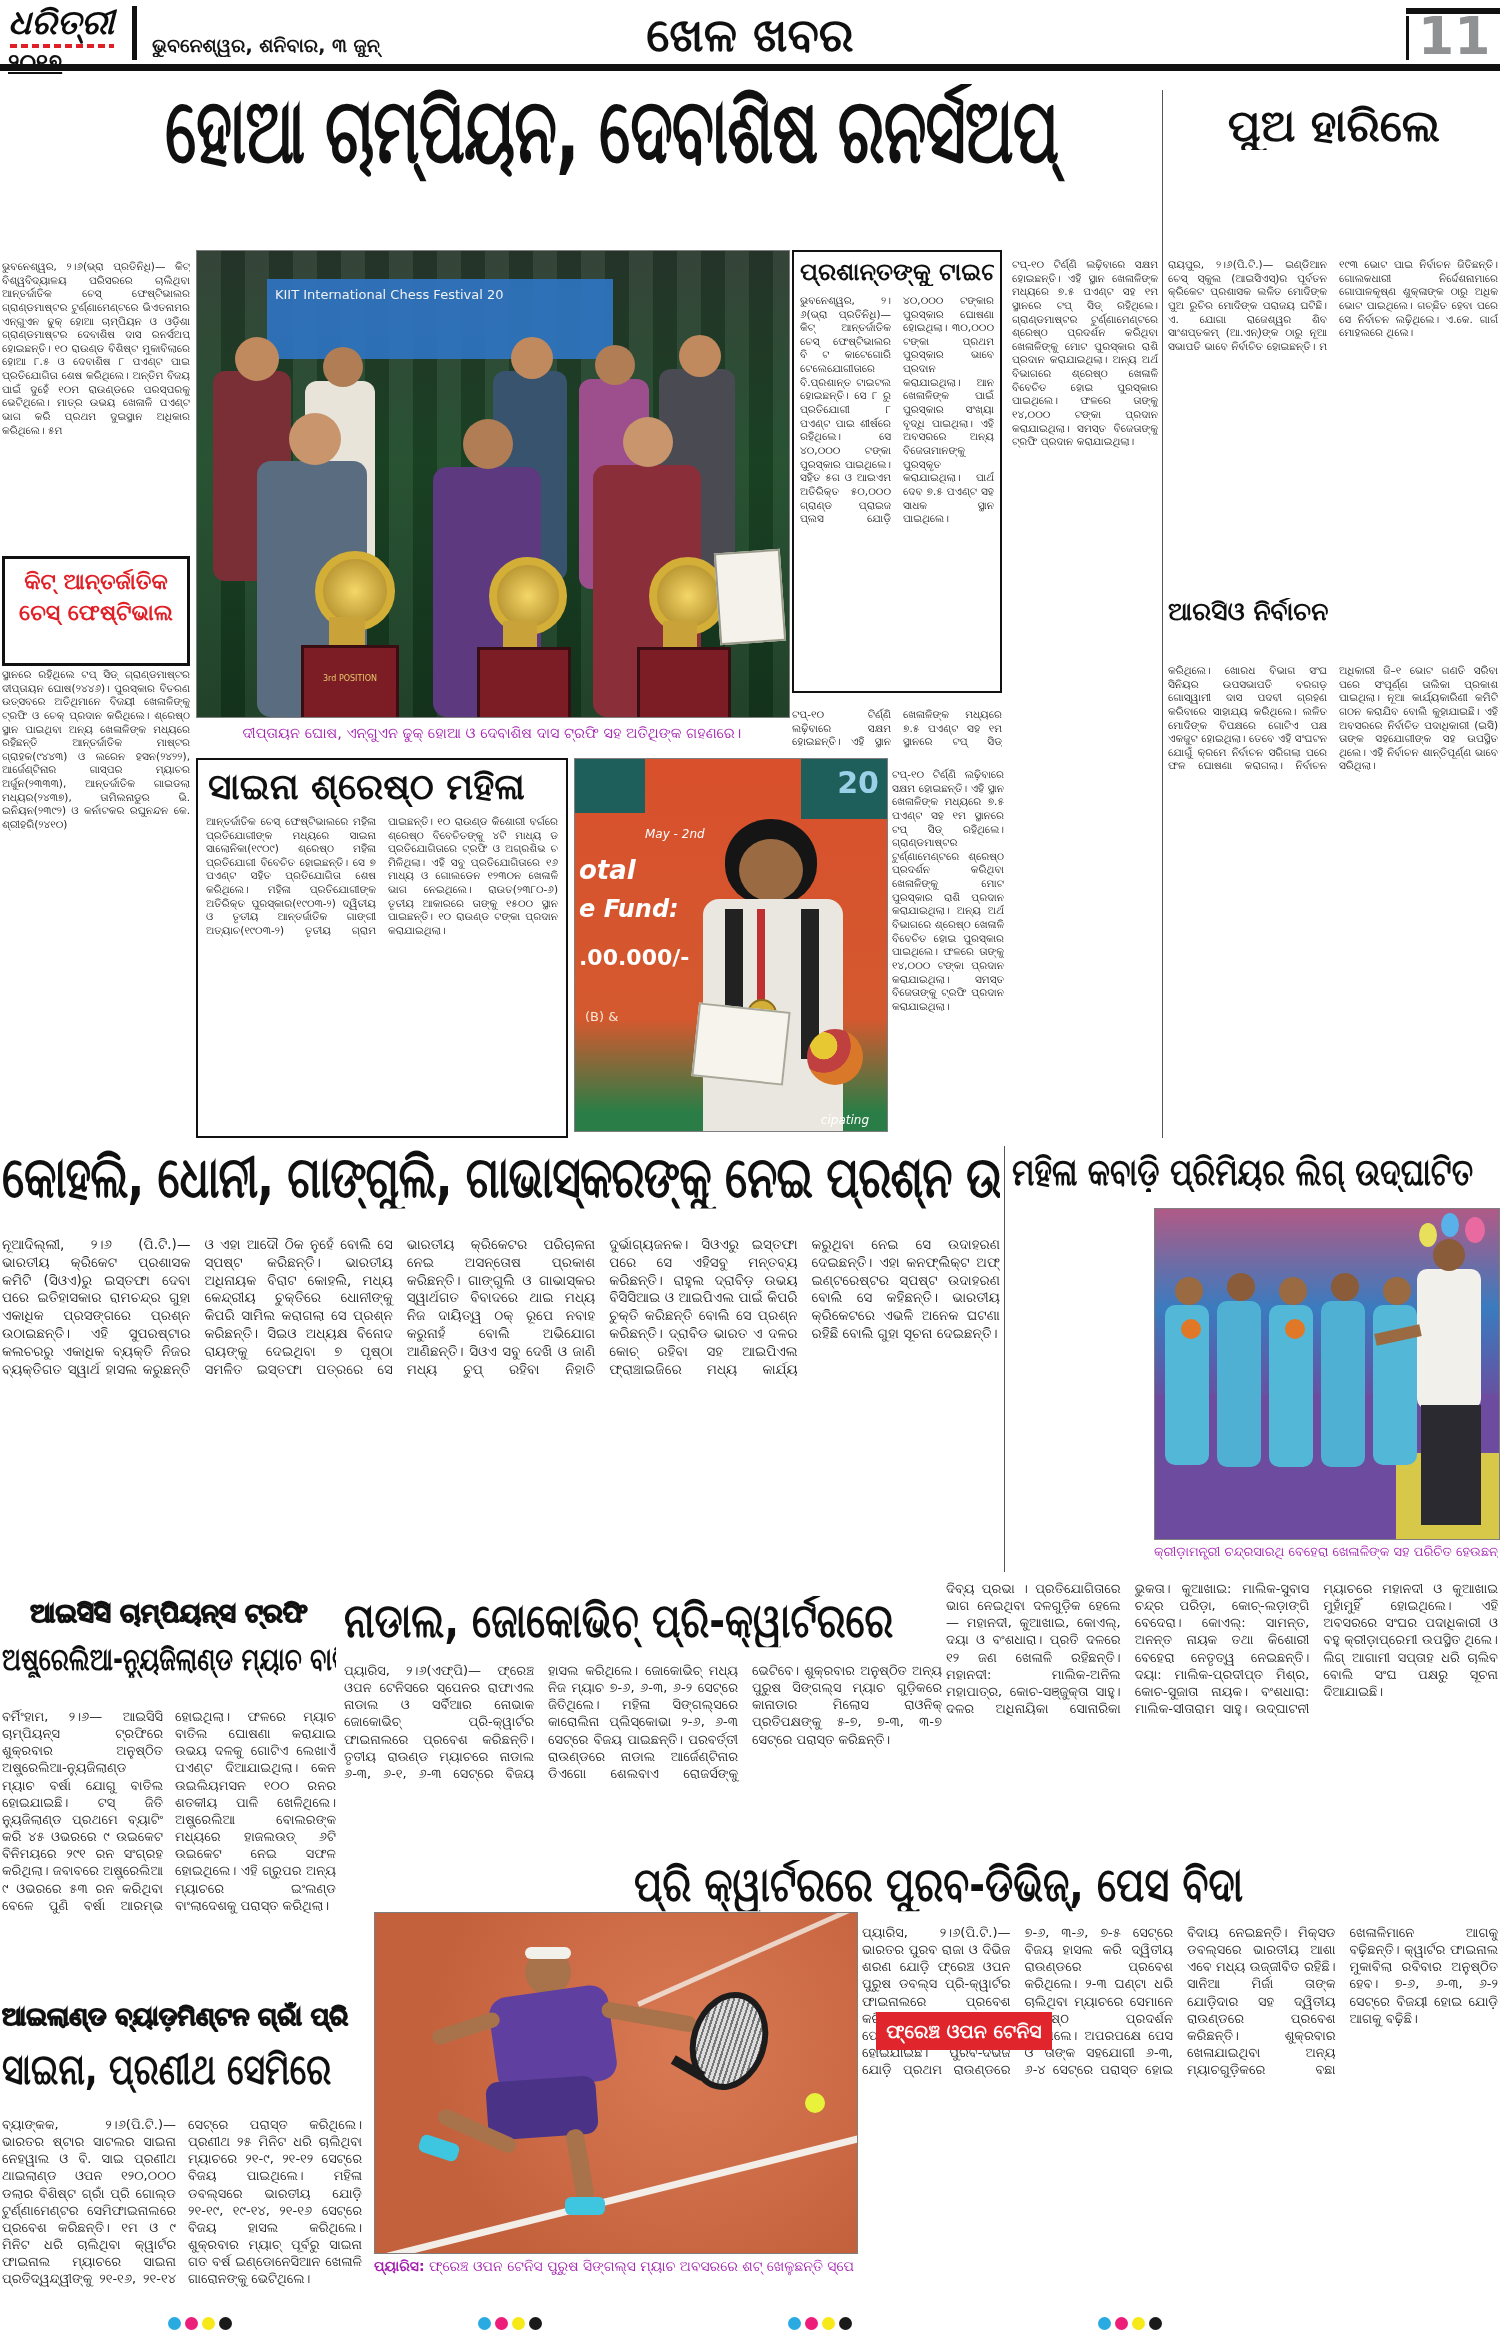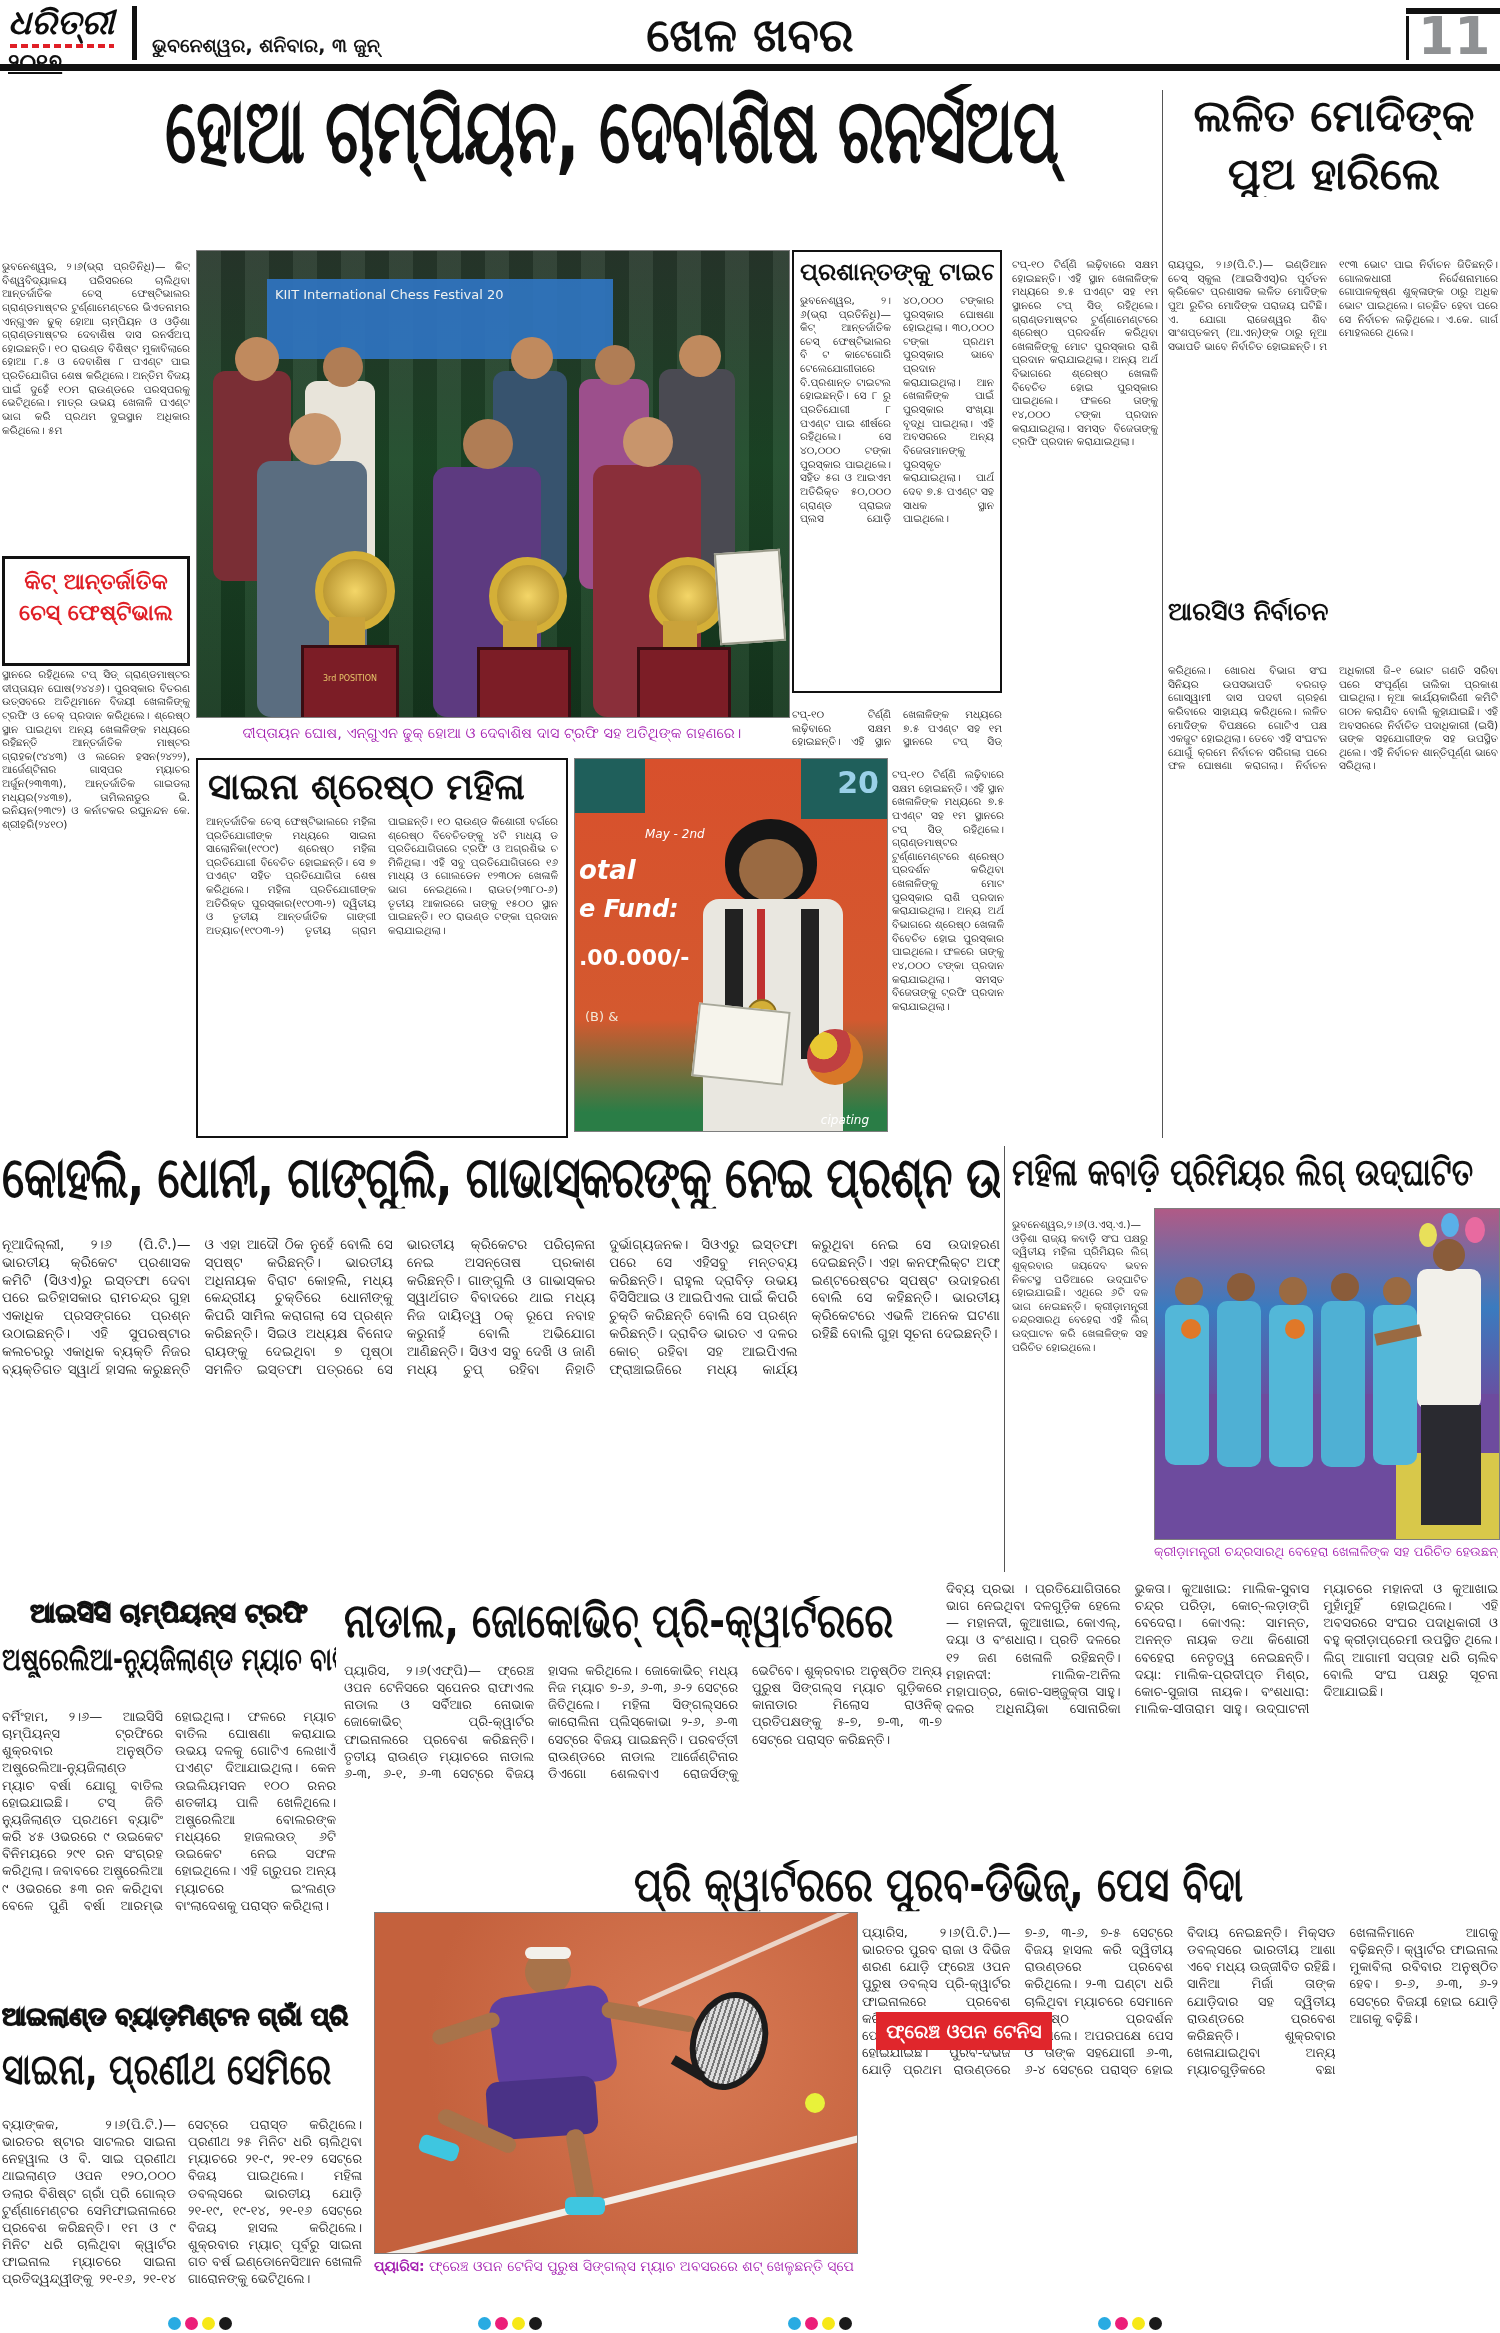--- a/index.html
+++ b/index.html
@@ -36,21 +36,20 @@
   <div class="abs nowrap" style="left:152px;top:34px;width:420px;font-size:19px;font-weight:600;color:#151515;">ଭୁବନେଶ୍ୱର, ଶନିବାର, ୩ ଜୁନ୍</div>
   <div class="abs nowrap" style="left:560px;top:8px;width:380px;text-align:center;font-size:46px;font-weight:bold;color:#101010;">ଖେଳ ଖବର</div>
   <div class="abs" style="left:1406px;top:8px;width:94px;height:6px;background:#111;"></div>
   <div class="abs" style="left:1406px;top:16px;width:3px;height:44px;background:#111;"></div>
   <div class="abs nowrap" style="left:1418px;top:6px;width:80px;font-size:52px;font-weight:bold;color:#8f9193;">11</div>
   <div class="abs" style="left:0;top:64px;width:1500px;height:7px;background:#111;"></div>
 
   <div class="abs hl nowrap" style="left:165px;top:84px;width:1000px;font-size:62px;transform:scale(1.0,1.45);transform-origin:left top;letter-spacing:-1px;">ହୋଆ ଚାମ୍ପିୟନ, ଦେବାଶିଷ ରନର୍ସଅପ୍</div>
 
   <div class="abs" style="left:1170px;top:92px;width:328px;text-align:center;">
-    <div class="hl nowrap" style="font-size:44px;">ଲଳିତ ମୋଦିଙ୍କ</div>
     <div class="hl nowrap" style="font-size:44px;margin-top:10px;">ପୁଅ ହାରିଲେ</div>
   </div>
   <div class="abs vrule" style="left:1162px;top:90px;height:1048px;"></div>
 
   <div class="abs body-txt fs10" style="left:2px;top:252px;width:188px;height:300px;">ଭୁବନେଶ୍ୱର, ୨।୬(ଭ୍ରା ପ୍ରତିନିଧି)— କିଟ୍ ବିଶ୍ୱବିଦ୍ୟାଳୟ ପରିସରରେ ଚାଲିଥିବା ଆନ୍ତର୍ଜାତିକ ଚେସ୍ ଫେଷ୍ଟିଭାଲର ଗ୍ରାଣ୍ଡମାଷ୍ଟର ଟୁର୍ଣ୍ଣାମେଣ୍ଟରେ ଭିଏତନାମର ଏନ୍‌ଗୁଏନ ଢୁକ୍ ହୋଆ ଚାମ୍ପିୟନ ଓ ଓଡ଼ିଶା ଗ୍ରାଣ୍ଡମାଷ୍ଟର ଦେବାଶିଷ ଦାସ ରନର୍ସଅପ୍ ହୋଇଛନ୍ତି। ୧୦ ରାଉଣ୍ଡ ବିଶିଷ୍ଟ ମୁକାବିଲାରେ ହୋଆ ୮.୫ ଓ ଦେବାଶିଷ ୮ ପଏଣ୍ଟ ପାଇ ପ୍ରତିଯୋଗିତା ଶେଷ କରିଥିଲେ। ଅନ୍ତିମ ବିଜୟ ପାଇଁ ଦୁହେଁ ୧୦ମ ରାଉଣ୍ଡରେ ପରସ୍ପରକୁ ଭେଟିଥିଲେ। ମାତ୍ର ଉଭୟ ଖେଳାଳି ପଏଣ୍ଟ ଭାଗ କରି ପ୍ରଥମ ଦୁଇସ୍ଥାନ ଅଧିକାର କରିଥିଲେ। ୫ମ</div>
   <div class="abs boxed" style="left:2px;top:556px;width:182px;height:94px;text-align:center;padding-top:10px;border-width:3px;">
     <div class="nowrap" style="font-size:22px;font-weight:bold;color:#e01f26;">କିଟ୍ ଆନ୍ତର୍ଜାତିକ</div>
     <div class="nowrap" style="font-size:22px;font-weight:bold;color:#e01f26;margin-top:6px;">ଚେସ୍ ଫେଷ୍ଟିଭାଲ</div>
   </div>
   <div class="abs body-txt fs10" style="left:2px;top:660px;width:188px;height:420px;">ସ୍ଥାନରେ ରହିଥିଲେ ଟପ୍ ସିଡ୍ ଗ୍ରାଣ୍ଡମାଷ୍ଟର ଦୀପ୍ତାୟନ ଘୋଷ(୨୪୪୬)। ପୁରସ୍କାର ବିତରଣ ଉତ୍ସବରେ ଅତିଥିମାନେ ବିଜୟୀ ଖେଳାଳିଙ୍କୁ ଟ୍ରଫି ଓ ଚେକ୍ ପ୍ରଦାନ କରିଥିଲେ। ଶ୍ରେଷ୍ଠ ସ୍ଥାନ ପାଇଥିବା ଅନ୍ୟ ଖେଳାଳିଙ୍କ ମଧ୍ୟରେ ରହିଛନ୍ତି ଆନ୍ତର୍ଜାତିକ ମାଷ୍ଟର ଗ୍ରାହକ(୯୪୪୩) ଓ ଲରେନ ହସନ(୨୪୨୨), ଆର୍ଜେଣ୍ଟିନାର ଗାସ୍ପର ମ୍ୟାଚର ଅର୍ଜୁନ(୨୩୩୩), ଆନ୍ତର୍ଜାତିକ ଗାଇଡଲା ମଧ୍ୟର(୨୪୩୭), ତାମିଲନାଡୁର ଭି. ଇନିୟନ(୨୩୯୨) ଓ କର୍ନାଟକର ରଘୁନନ୍ଦନ କେ. ଶ୍ରୀହରି(୨୪୧୦)</div>
@@ -124,21 +123,20 @@
     <div class="ph-el" style="left:232px;top:270px;width:56px;height:56px;background:radial-gradient(circle at 30% 30%,#e8c832 24%,#c04040 25% 48%,#d87828 49%);border-radius:50%;"></div>
     <div class="ph-el" style="right:18px;bottom:4px;font-size:12px;font-style:italic;color:#fff;">cipating</div>
   </div>
 
   <div class="abs hl nowrap" style="left:2px;top:1146px;width:998px;font-size:44px;letter-spacing:-1px;transform:scale(1.0,1.3);transform-origin:left top;">କୋହଲି, ଧୋନୀ, ଗାଙ୍ଗୁଲି, ଗାଭାସ୍କରଙ୍କୁ ନେଇ ପ୍ରଶ୍ନ ଉଠାଇଲେ ଗୁହା</div>
   <div class="abs body-txt cols5" style="left:2px;top:1228px;width:998px;height:356px;font-size:13.5px;">ନୂଆଦିଲ୍ଲୀ, ୨।୬ (ପି.ଟି.)— ଭାରତୀୟ କ୍ରିକେଟ ପ୍ରଶାସକ କମିଟି (ସିଓଏ)ରୁ ଇସ୍ତଫା ଦେବା ପରେ ଇତିହାସକାର ରାମଚନ୍ଦ୍ର ଗୁହା ଏକାଧିକ ପ୍ରସଙ୍ଗରେ ପ୍ରଶ୍ନ ଉଠାଇଛନ୍ତି। ଏହି ସୁପରଷ୍ଟାର କଲଚରରୁ ଏକାଧିକ ବ୍ୟକ୍ତି ନିଜର ବ୍ୟକ୍ତିଗତ ସ୍ୱାର୍ଥ ହାସଲ କରୁଛନ୍ତି ଓ ଏହା ଆଦୌ ଠିକ ନୁହେଁ ବୋଲି ସେ ସ୍ପଷ୍ଟ କରିଛନ୍ତି। ଭାରତୀୟ ଅଧିନାୟକ ବିରାଟ କୋହଲି, ମଧ୍ୟ କେନ୍ଦ୍ରୀୟ ଚୁକ୍ତିରେ ଧୋନୀଙ୍କୁ କିପରି ସାମିଲ କରାଗଲା ସେ ପ୍ରଶ୍ନ କରିଛନ୍ତି। ସିଇଓ ଅଧ୍ୟକ୍ଷ ବିନୋଦ ରାୟଙ୍କୁ ଦେଇଥିବା ୭ ପୃଷ୍ଠା ସମଳିତ ଇସ୍ତଫା ପତ୍ରରେ ସେ ଭାରତୀୟ କ୍ରିକେଟର ପରିଚାଳନା ନେଇ ଅସନ୍ତୋଷ ପ୍ରକାଶ କରିଛନ୍ତି। ଗାଙ୍ଗୁଲି ଓ ଗାଭାସ୍କର ସ୍ୱାର୍ଥଗତ ବିବାଦରେ ଥାଇ ମଧ୍ୟ ନିଜ ଦାୟିତ୍ୱ ଠକ୍ ରୂପେ ନବାହ କରୁନାହଁ ବୋଲି ଅଭିଯୋଗ ଆଣିଛନ୍ତି। ସିଓଏ ସବୁ ଦେଖି ଓ ଜାଣି ମଧ୍ୟ ଚୁପ୍ ରହିବା ନିହାତି ଦୁର୍ଭାଗ୍ୟଜନକ। ସିଓଏରୁ ଇସ୍ତଫା ପରେ ସେ ଏହିସବୁ ମନ୍ତବ୍ୟ କରିଛନ୍ତି। ରାହୁଲ ଦ୍ରାବିଡ଼ ଉଭୟ ବିସିସିଆଇ ଓ ଆଇପିଏଲ ପାଇଁ କିପରି ଚୁକ୍ତି କରିଛନ୍ତି ବୋଲି ସେ ପ୍ରଶ୍ନ କରିଛନ୍ତି। ଦ୍ରାବିଡ ଭାରତ ଏ ଦଳର କୋଚ୍ ରହିବା ସହ ଆଇପିଏଲ ଫ୍ରାଞ୍ଚାଇଜିରେ ମଧ୍ୟ କାର୍ଯ୍ୟ କରୁଥିବା ନେଇ ସେ ଉଦାହରଣ ଦେଇଛନ୍ତି। ଏହା କନଫ୍ଲିକ୍ଟ ଅଫ୍ ଇଣ୍ଟରେଷ୍ଟର ସ୍ପଷ୍ଟ ଉଦାହରଣ ବୋଲି ସେ କହିଛନ୍ତି। ଭାରତୀୟ କ୍ରିକେଟରେ ଏଭଳି ଅନେକ ଘଟଣା ରହିଛି ବୋଲି ଗୁହା ସୂଚନା ଦେଇଛନ୍ତି।</div>
 
   <div class="abs vrule" style="left:1004px;top:1146px;height:426px;"></div>
 
   <div class="abs hl nowrap" style="left:1012px;top:1152px;width:486px;font-size:30px;transform:scale(1.0,1.25);transform-origin:left top;">ମହିଳା କବାଡ଼ି ପ୍ରିମିୟର ଲିଗ୍ ଉଦ୍‌ଘାଟିତ</div>
-  <div class="abs body-txt fs10" style="left:1012px;top:1210px;width:136px;height:324px;">ଭୁବନେଶ୍ୱର,୨।୬(ଓ.ଏସ୍.ଏ.)— ଓଡ଼ିଶା ରାଜ୍ୟ କବାଡ଼ି ସଂଘ ପକ୍ଷରୁ ଦ୍ୱିତୀୟ ମହିଳା ପ୍ରିମିୟର ଲିଗ୍ ଶୁକ୍ରବାର ଜୟଦେବ ଭବନ ନିକଟସ୍ଥ ପଡିଆରେ ଉଦ୍‌ଘାଟିତ ହୋଇଯାଇଛି। ଏଥିରେ ୬ଟି ଦଳ ଭାଗ ନେଇଛନ୍ତି। କ୍ରୀଡ଼ାମନ୍ତ୍ରୀ ଚନ୍ଦ୍ରସାରଥି ବେହେରା ଏହି ଲିଗ୍ ଉଦ୍‌ଘାଟନ କରି ଖେଳାଳିଙ୍କ ସହ ପରିଚିତ ହୋଇଥିଲେ।</div>
   <div class="abs photo" style="left:1154px;top:1208px;width:344px;height:330px;background:linear-gradient(180deg,#b05a86 0%,#3a7bbf 30%,#6d4b9e 60%,#5e3f8c 100%);">
     <div class="ph-el" style="left:0;bottom:0;width:100%;height:44%;background:#6d4b9e;"></div>
     <div class="ph-el" style="right:0;bottom:0;width:30%;height:26%;background:#d8c84a;"></div>
     <div class="ph-el" style="right:14px;top:8px;width:20px;height:26px;border-radius:50%;background:#e86aa0;"></div>
     <div class="ph-el" style="right:40px;top:4px;width:18px;height:24px;border-radius:50%;background:#5ab0e8;"></div>
     <div class="ph-el" style="right:62px;top:14px;width:18px;height:24px;border-radius:50%;background:#e8e05a;"></div>
 
     <div class="ph-el" style="left:10px;top:96px;width:44px;height:160px;background:#53b7d8;border-radius:10px;"></div>
     <div class="ph-el" style="left:20px;top:68px;width:28px;height:28px;border-radius:50%;background:#9a6a42;"></div>
     <div class="ph-el" style="left:62px;top:92px;width:44px;height:166px;background:#4fb0d4;border-radius:10px;"></div>

